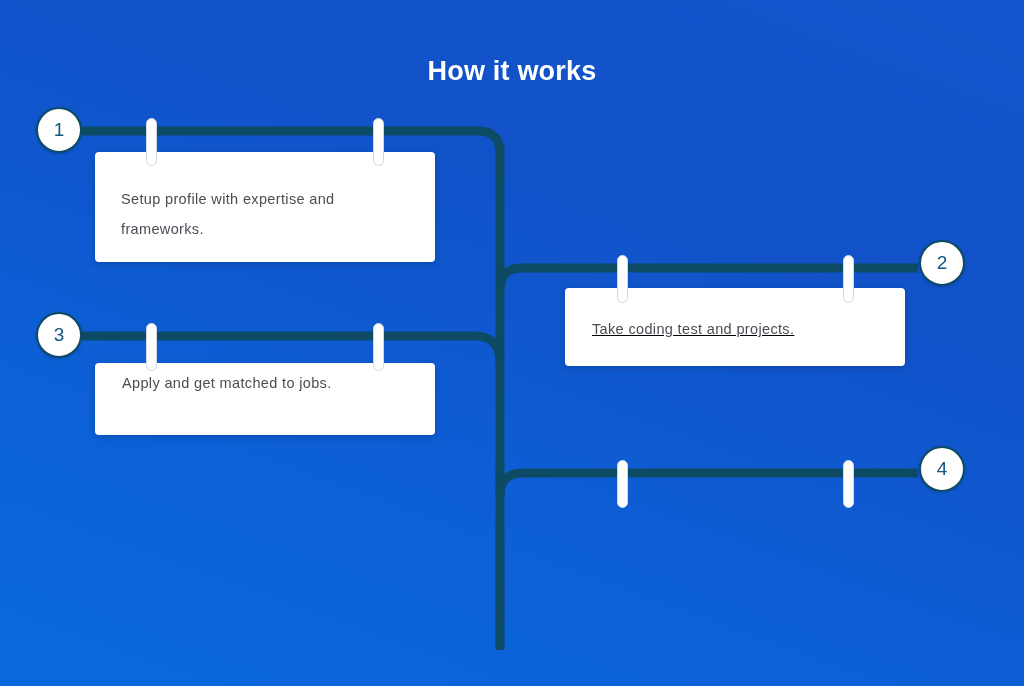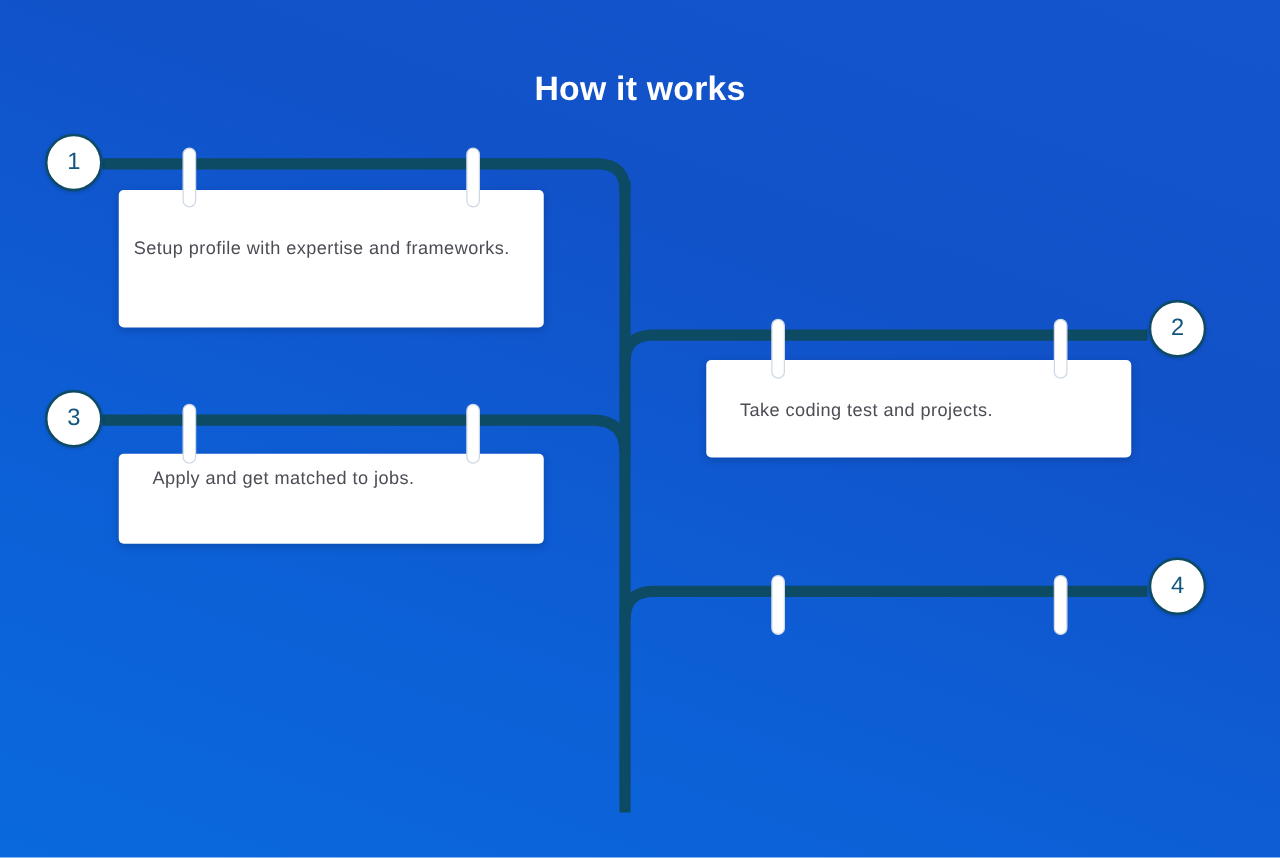--- a/index.html
+++ b/index.html
@@ -77,25 +77,26 @@
     z-index: 4;
   }
   .card-text {
     color: #4c4c55;
     font-size: 14.5px;
     line-height: 30px;
     letter-spacing: 0.35px;
   }
   .card-1 {
     left: 95px; top: 152px; width: 340px; height: 110px;
-    padding: 32px 26px 0 12px;
+    padding: 32px 26px 0 26px;
   }
   .card-2 {
     left: 565px; top: 288px; width: 340px; height: 78px;
     padding: 26px 26px 0 27px;
+    text-decoration: underline;
   }
   .card-3 {
     left: 95px; top: 363px; width: 340px; height: 72px;
     padding: 5px 26px 0 27px;
   }
   .card-4 {
     left: 565px; top: 493px; width: 340px; height: 110px;
     padding: 32px 26px 0 27px;
   }
 

